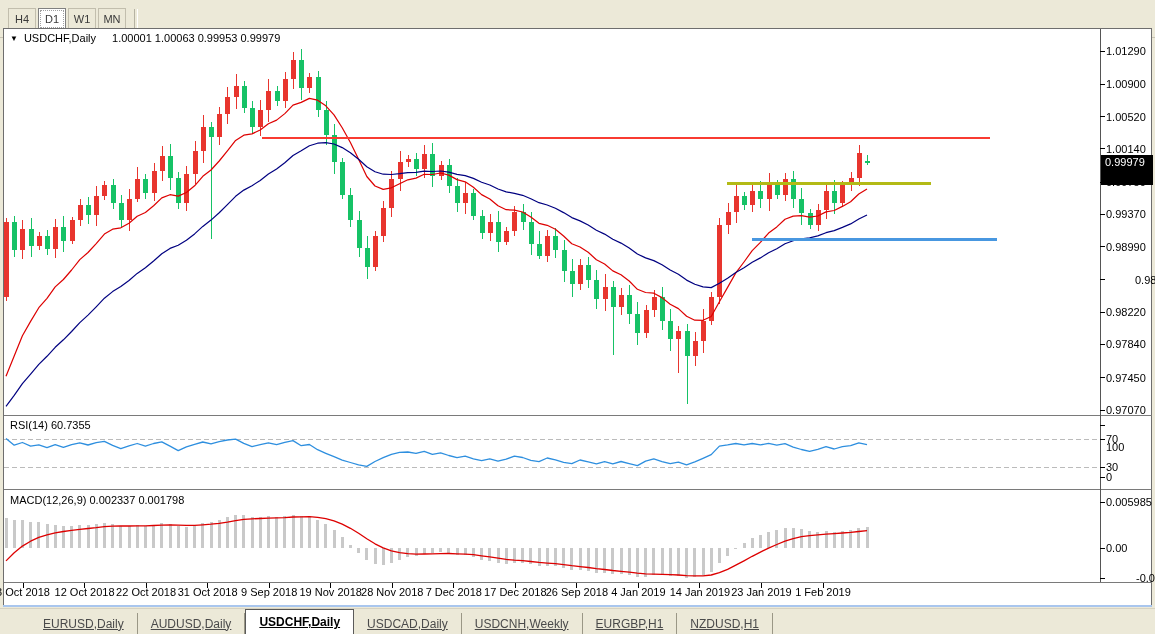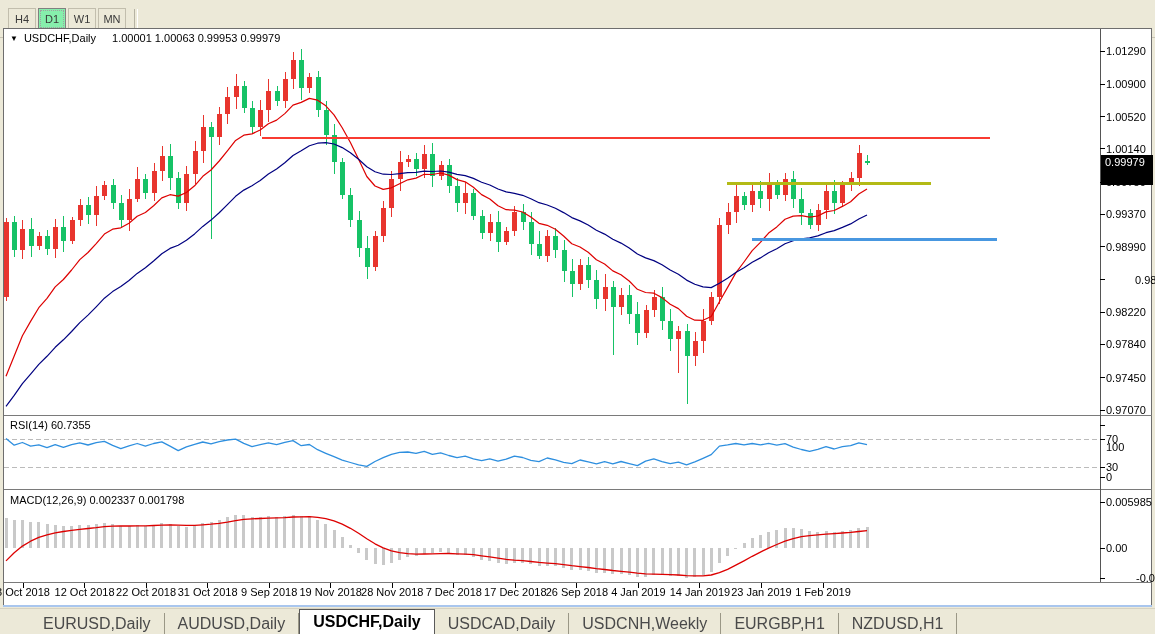--- a/index.html
+++ b/index.html
@@ -3,40 +3,40 @@
 <meta charset="utf-8">
 <style>
   html,body{margin:0;padding:0;width:1155px;height:634px;overflow:hidden;
     font-family:"Liberation Sans",sans-serif;background:#ece9d8;position:relative;}
   #stage{position:absolute;left:0;top:0;width:1155px;height:634px;}
   
   #toolbar{position:absolute;left:0;top:0;width:1155px;height:38px;background:#ece9d8;
     border-bottom:1px solid #c8c4b4;display:flex;align-items:center;padding-left:8px;box-sizing:border-box;}
   .tfbtn{min-width:26px;height:20px;margin-right:2px;font-size:11px;color:#3a3a3a;
     background:#ece9d8;border:1px solid #c2bead;display:flex;align-items:center;justify-content:center;cursor:default;}
-  .tfbtn.active{background:#86efac;border:1px solid #808080;outline:1px dotted #a0a0a0;outline-offset:-3px;}
+  .tfbtn.active{background:#ffffff;border:1px solid #808080;outline:1px dotted #a0a0a0;outline-offset:-3px;}
   .tbsep{width:2px;height:20px;margin:0 6px;border-left:1px solid #b5b2a2;border-right:1px solid #ffffff;}
   
   #chartwin{position:absolute;left:3px;top:28px;width:1149px;height:579px;background:#ffffff;border:1px solid #6e6e6e;box-sizing:border-box;}
   #plot{position:absolute;left:0;top:0;width:1155px;height:634px;pointer-events:auto;}
   .lbl{position:absolute;font-size:11px;color:#000;white-space:nowrap;}
   #chart-title{left:10px;top:32px;}
   #chart-title .tri{font-size:8px;margin-right:6px;position:relative;top:-1px;}
   #chart-title .ohlc{margin-left:16px;}
   #rsi-label{left:10px;top:419px;}
   #macd-label{left:10px;top:494px;}
   .axlbl{position:absolute;left:1106px;font-size:11px;color:#000;white-space:nowrap;}
   .datelbl{position:absolute;top:586px;font-size:11px;color:#000;white-space:nowrap;transform:translateX(-50%);}
   #pricetag{position:absolute;left:1101px;top:155px;width:52px;height:30px;background:#000;color:#fff;
     font-size:11px;line-height:15px;padding-left:4px;box-sizing:border-box;}
   
   #tabbar{position:absolute;left:0;top:608px;width:1155px;height:26px;background:#ece9d8;
     border-top:1px solid #d6d2c2;display:flex;align-items:flex-end;padding-left:30px;box-sizing:border-box;}
-  .tab{height:21px;display:flex;align-items:center;padding:0 13px;font-size:16px;color:#4a4a4a;
-    border-right:1px solid #9a9786;cursor:default;}
+  .tab{height:21px;display:flex;align-items:center;padding:0 13px;font-size:12px;color:#4a4a4a;
+    border-right:1px solid #9a9786;cursor:default;text-decoration:underline;}
   .tab.active{background:#ffffff;color:#000;font-weight:bold;border:1px solid #5a5a5a;border-bottom:none;height:24px;}
 </style>
 </head>
 <body>
 
 <div id="stage">
   <div id="toolbar">
       <div class="tfbtn">H4</div>
       <div class="tfbtn active">D1</div>
       <div class="tfbtn">W1</div>

